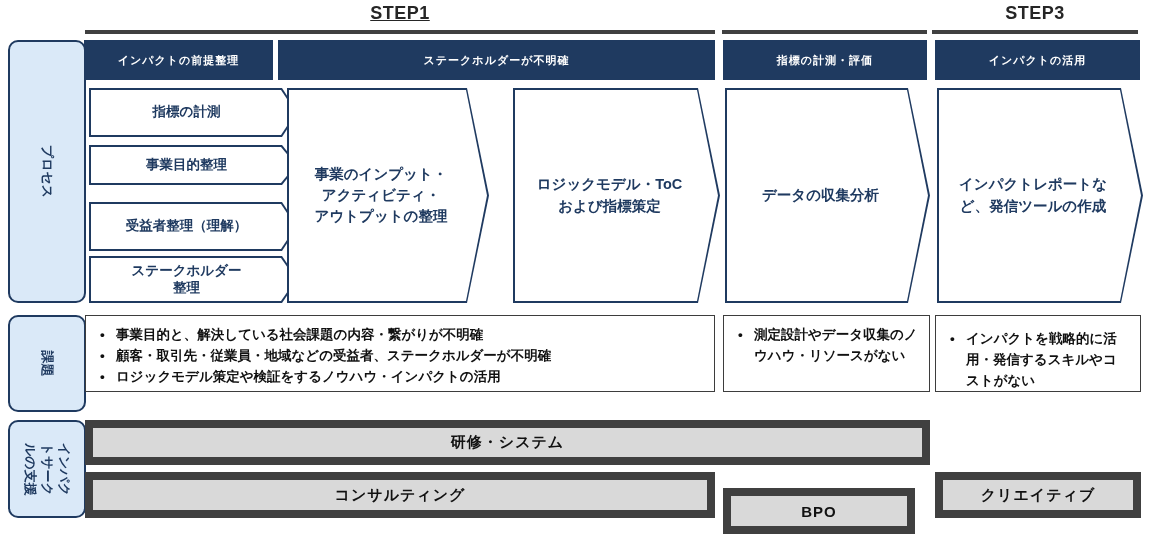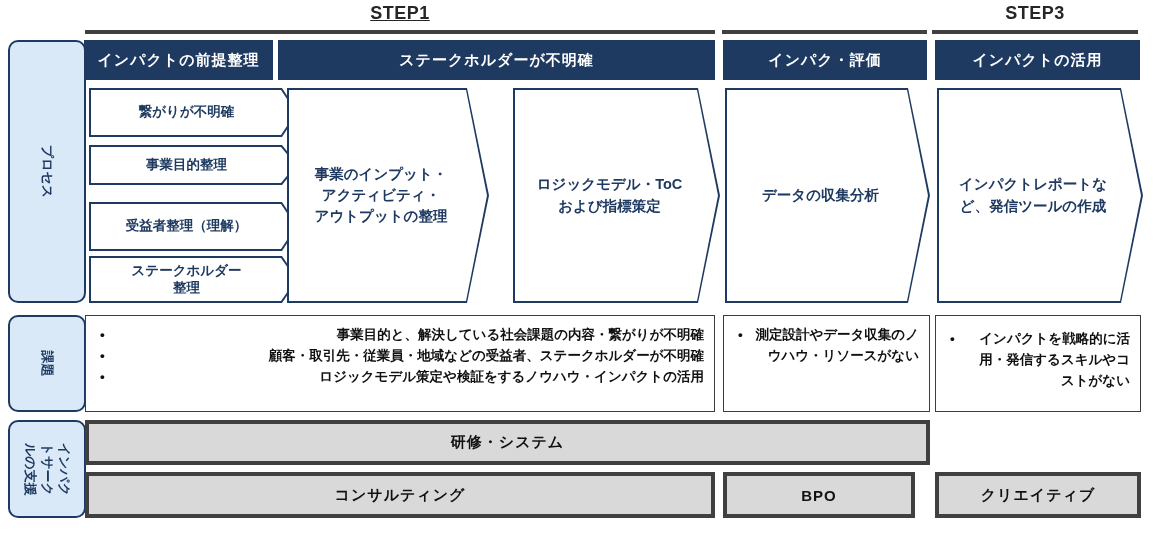--- a/index.html
+++ b/index.html
@@ -15,21 +15,21 @@
     position:absolute;top:3px;height:24px;
     text-align:center;font-size:18px;font-weight:bold;color:#262626;
     letter-spacing:.5px;
   }
   .step-line{position:absolute;top:30px;height:4px;background:#404040;}
   
   .phase-bar{
     position:absolute;top:40px;height:40px;
     background:#1f3a60;color:#ffffff;
     display:flex;align-items:center;justify-content:center;
-    font-size:15px;font-weight:bold;letter-spacing:1px;
+    font-size:11px;font-weight:bold;letter-spacing:1px;
   }
   
   .row-label{
     position:absolute;left:8px;width:78px;
     background:#dae9f8;border:2px solid #1f3a60;border-radius:10px;
     display:flex;align-items:center;justify-content:center;
     box-sizing:border-box;
   }
   .rotxt{
     transform:rotate(90deg);
@@ -47,70 +47,70 @@
     color:#1f3a60;font-weight:bold;
   }
   .pent.small .bg{clip-path:polygon(0 0,calc(100% - 16px) 0,100% 50%,calc(100% - 16px) 100%,0 100%);}
   .pent.small .fg{clip-path:polygon(0 0,calc(100% - 15px) 0,100% 50%,calc(100% - 15px) 100%,0 100%);}
   .pent.small .txt{padding-right:14px;font-size:13.5px;line-height:1.25;}
   .pent.big .bg{clip-path:polygon(0 0,calc(100% - 22px) 0,100% 50%,calc(100% - 22px) 100%,0 100%);}
   .pent.big .fg{clip-path:polygon(0 0,calc(100% - 21px) 0,100% 50%,calc(100% - 21px) 100%,0 100%);}
   .pent.big .txt{padding:0 22px 0 8px;font-size:14.5px;line-height:1.45;}
   
   .issue-box{
-    position:absolute;top:315px;height:97px;
+    position:absolute;top:315px;height:77px;
     border:1.5px solid #3d3d3d;background:#ffffff;
-    box-sizing:border-box;padding:9px 10px 6px 6px;text-align:right;
+    box-sizing:border-box;padding:9px 10px 6px 6px;
   }
   .issue-box ul{margin:0;padding:0;list-style:none;}
   .issue-box li{
     position:relative;padding-left:24px;
     font-size:13.5px;font-weight:bold;color:#111111;line-height:1.55;
   }
   .issue-box li::before{content:"•";position:absolute;left:8px;top:0;}
   
   .gray-bar{
-    position:absolute;background:#d9d9d9;border:4px solid #404040;
+    position:absolute;background:#d9d9d9;border:8px solid #404040;
     box-sizing:border-box;
     display:flex;align-items:center;justify-content:center;
     font-size:15px;font-weight:bold;color:#111111;letter-spacing:1px;
   }
 </style>
 </head>
 <body>
 
 <div id="canvas">
 
   <div class="step-label" style="left:85px;width:630px;text-decoration:underline;">STEP1</div>
   <div class="step-line" style="left:85px;width:630px;"></div>
   <div class="step-line" style="left:722px;width:205px;"></div>
   <div class="step-label" style="left:932px;width:206px;">STEP3</div>
   <div class="step-line" style="left:932px;width:206px;"></div>
 
   <div class="phase-bar" style="left:84px;width:189px;">インパクトの前提整理</div>
   <div class="phase-bar" style="left:278px;width:437px;">ステークホルダーが不明確</div>
-  <div class="phase-bar" style="left:723px;width:204px;">インパク・評価</div>
+  <div class="phase-bar" style="left:723px;width:204px;">指標の計測・評価</div>
   <div class="phase-bar" style="left:935px;width:205px;">インパクトの活用</div>
 
   <div class="row-label" style="top:40px;height:263px;">
     <div class="rotxt">プロセス</div>
   </div>
   <div class="row-label" style="top:315px;height:97px;">
     <div class="rotxt">課題</div>
   </div>
   <div class="row-label" style="top:420px;height:98px;">
     <div class="rotxt">インパク
 トサーク
 ルの支援</div>
   </div>
 
   <div class="pent small" style="left:89px;top:88px;width:209px;height:49px;">
     <div class="bg"></div>
       <div class="fg"></div>
-    <div class="txt">繋がりが不明確</div>
+    <div class="txt">指標の計測</div>
   </div>
   <div class="pent small" style="left:89px;top:145px;width:209px;height:40px;">
     <div class="bg"></div>
       <div class="fg"></div>
     <div class="txt">事業目的整理</div>
   </div>
   <div class="pent small" style="left:89px;top:202px;width:209px;height:49px;">
     <div class="bg"></div>
       <div class="fg"></div>
     <div class="txt">受益者整理（理解）</div>
@@ -160,16 +160,16 @@
     </ul>
   </div>
   <div class="issue-box" style="left:935px;width:206px;padding-top:13px;">
     <ul>
       <li>インパクトを戦略的に活用・発信するスキルやコストがない</li>
     </ul>
   </div>
 
   <div class="gray-bar" style="left:85px;top:420px;width:845px;height:45px;">研修・システム</div>
   <div class="gray-bar" style="left:85px;top:472px;width:630px;height:46px;">コンサルティング</div>
-  <div class="gray-bar" style="left:723px;top:472px;width:192px;height:46px;">BPO</div>
+  <div class="gray-bar" style="left:723px;top:488px;width:192px;height:46px;">BPO</div>
   <div class="gray-bar" style="left:935px;top:472px;width:206px;height:46px;">クリエイティブ</div>
 
 </div>
 
 </body></html>

